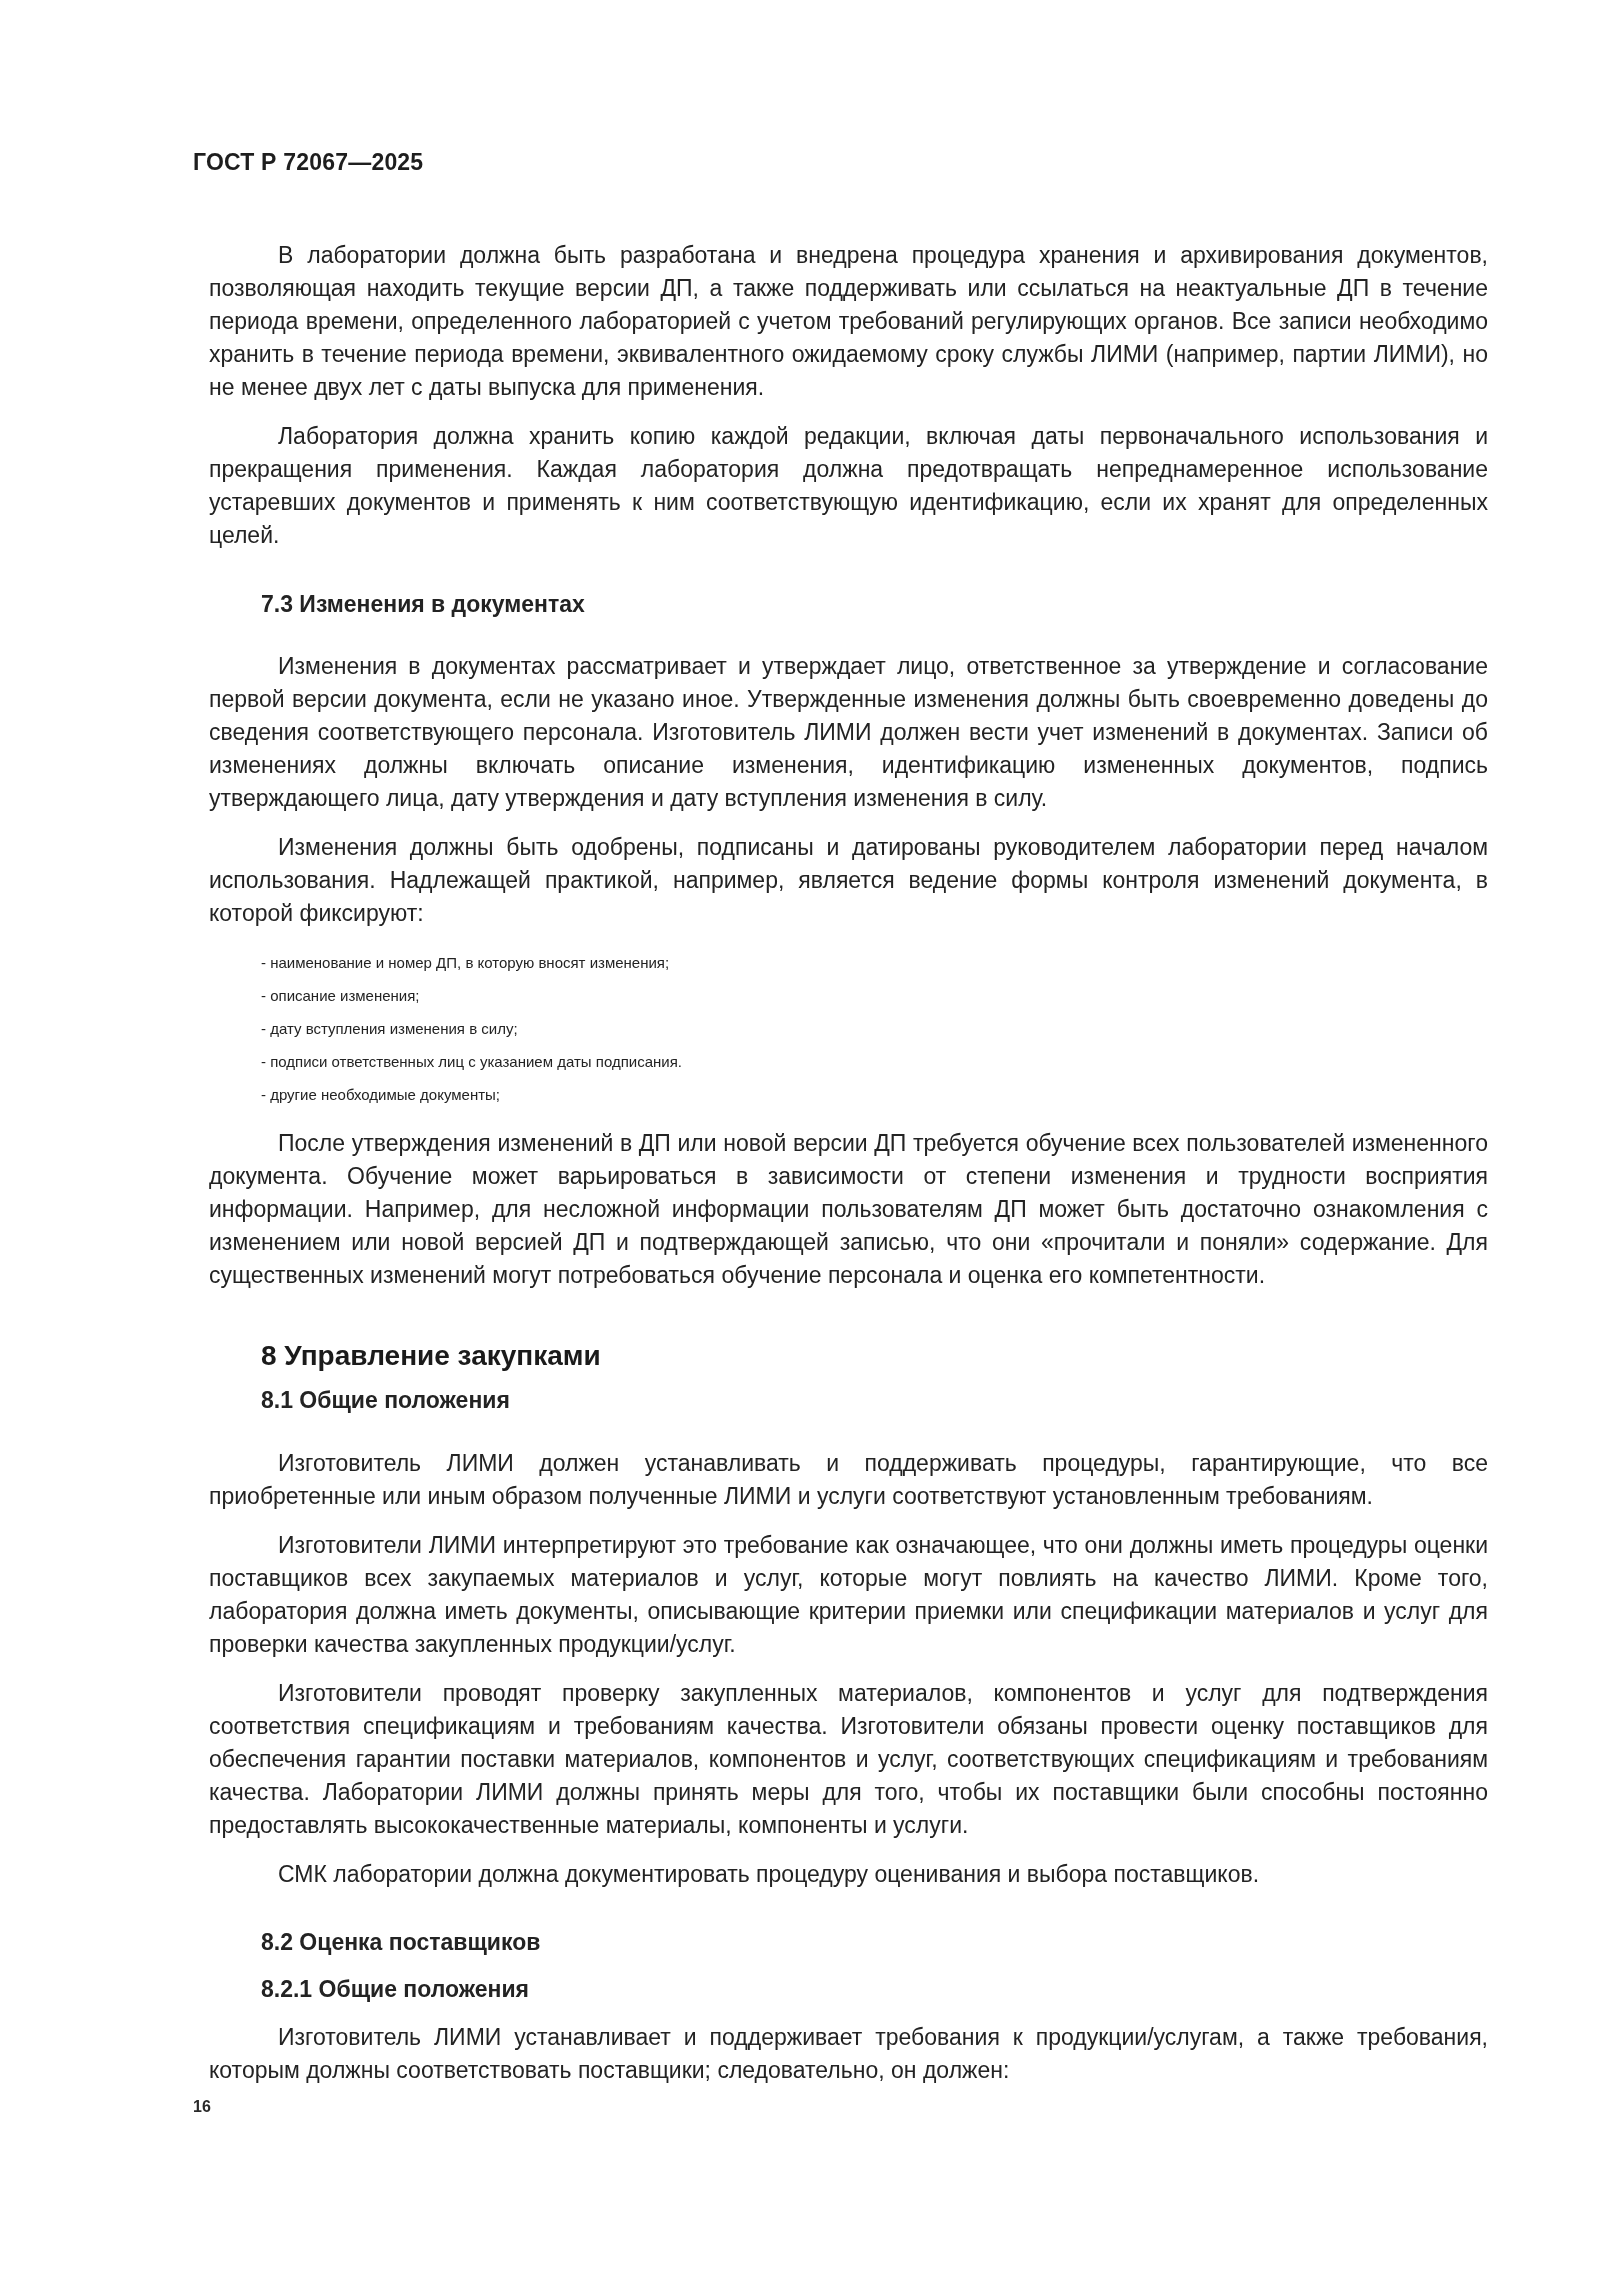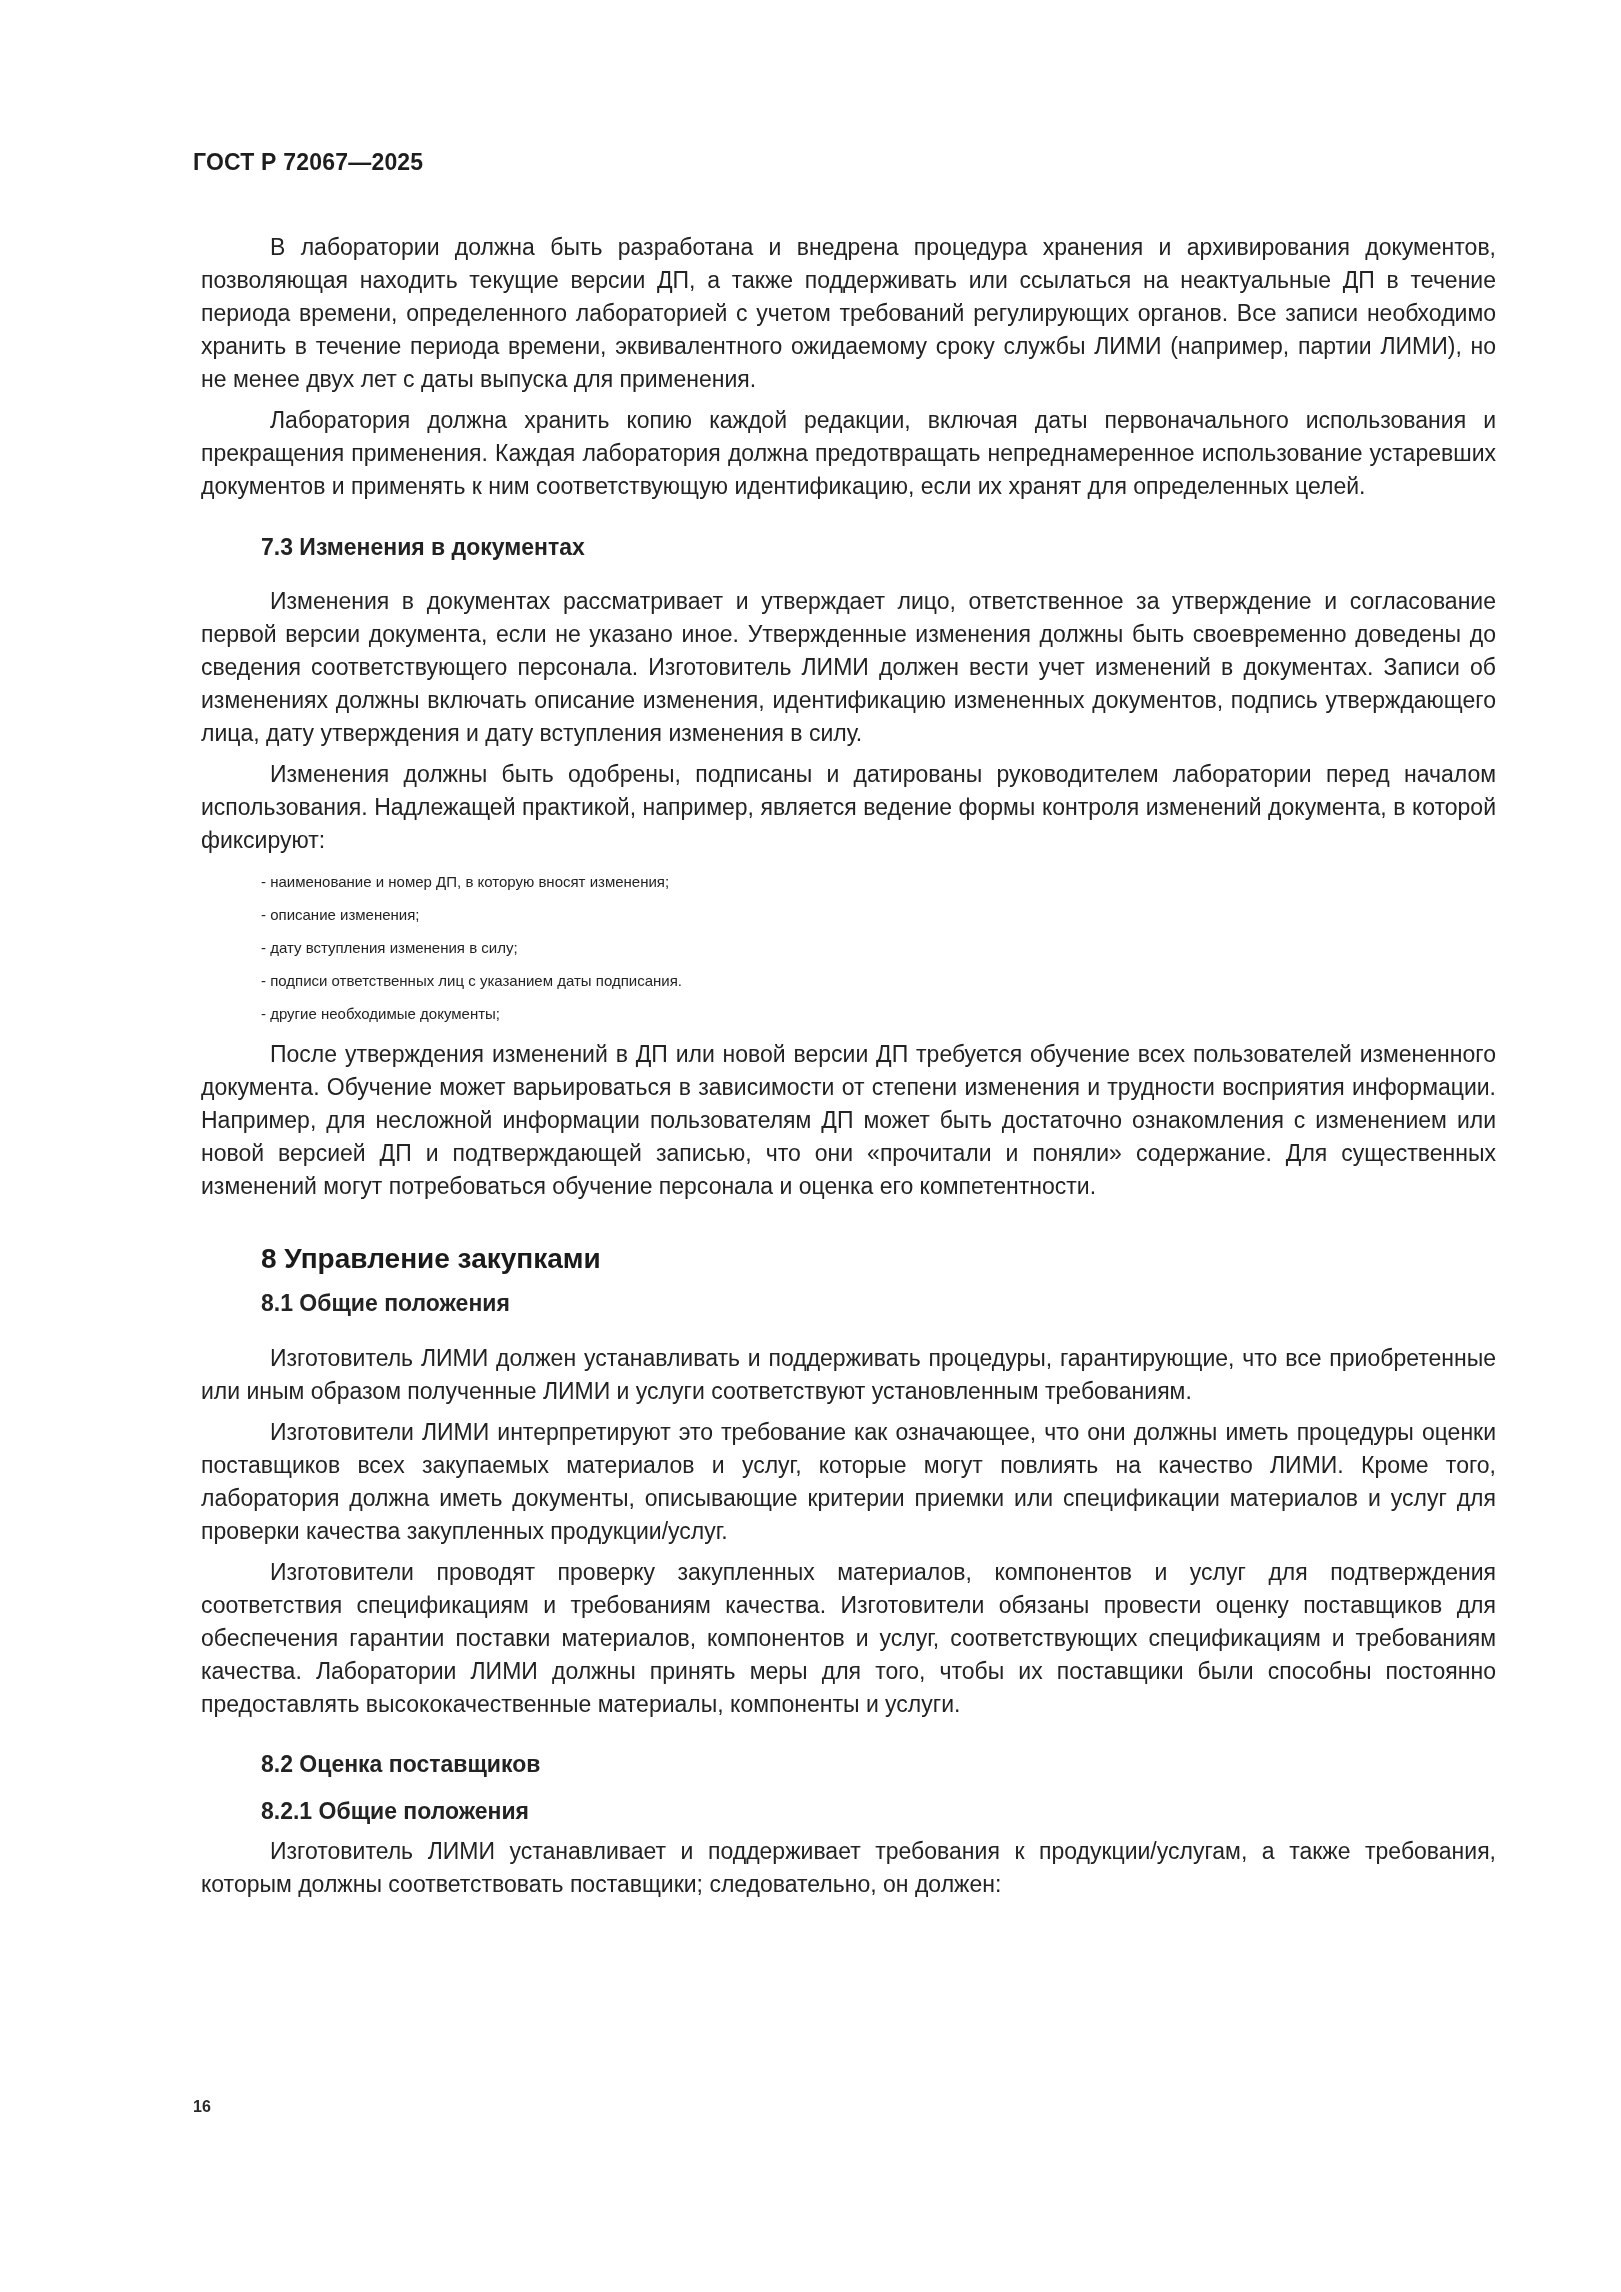--- a/index.html
+++ b/index.html
@@ -8,21 +8,21 @@
       font-family: "Liberation Sans", "DejaVu Sans", sans-serif;
       color: #232323;
     }
     .page { position: absolute; left: 193px; top: 0; width: 1311px; }
     .doc-header {
       position: absolute; left: 0; top: 149px;
       font-weight: bold; font-size: 23px; letter-spacing: 0.2px; color: #1e1e1e;
     }
     .content { position: absolute; left: 0; top: 223px; width: 1311px; }
     p.para {
-      margin: 8px; font-size: 23px; line-height: 33px;
+      margin: 16px; font-size: 23px; line-height: 33px;
       text-align: justify; text-indent: 69px; hyphens: manual;
     }
     .h2 {
       font-weight: bold; font-size: 23px; line-height: 32px;
       margin: 0; padding-left: 68px;
     }
     .h1 {
       font-weight: bold; font-size: 28px; line-height: 37px;
       margin: 0; padding-left: 68px; color: #1b1b1b;
     }
@@ -64,20 +64,21 @@
     <div class="gap-h1-before"></div>
     <h2 class="h1">8 Управление закупками</h2>
     <div class="gap-h1-after"></div>
 
     <h3 class="h2">8.1 Общие положения</h3>
     <div class="gap-h2-after"></div>
 
     <p class="para">Изготовитель ЛИМИ должен устанавливать и поддерживать процедуры, гарантирующие, что все приобретенные или иным образом полученные ЛИМИ и услуги соответствуют установленным требованиям.</p>
     <p class="para">Изготовители ЛИМИ интерпретируют это требование как означающее, что они должны иметь процедуры оценки поставщиков всех закупаемых материалов и услуг, которые могут повлиять на качество ЛИМИ. Кроме того, лаборатория должна иметь документы, описывающие критерии приемки или спецификации материалов и услуг для проверки качества закупленных продукции/услуг.</p>
     <p class="para">Изготовители проводят проверку закупленных материалов, компонентов и услуг для подтверждения соответствия спецификациям и требованиям качества. Изготовители обязаны провести оценку поставщиков для обеспечения гарантии поставки материалов, компонентов и услуг, соответствующих спецификациям и требованиям качества. Лаборатории ЛИМИ должны принять меры для того, чтобы их поставщики были способны постоянно предоставлять высококачественные материалы, компоненты и услуги.</p>
+    <p class="para">СМК лаборатории должна документировать процедуру оценивания и выбора поставщиков.</p>
 
     <div class="gap-h2-before"></div>
     <h3 class="h2">8.2 Оценка поставщиков</h3>
     <div class="gap-h2-after"></div>
 
     <h3 class="h2">8.2.1 Общие положения</h3>
     <p class="para">Изготовитель ЛИМИ устанавливает и поддерживает требования к продукции/услугам, а также требования, которым должны соответствовать поставщики; следовательно, он должен:</p>
   </div>
 
   <div class="page-number">16</div>

